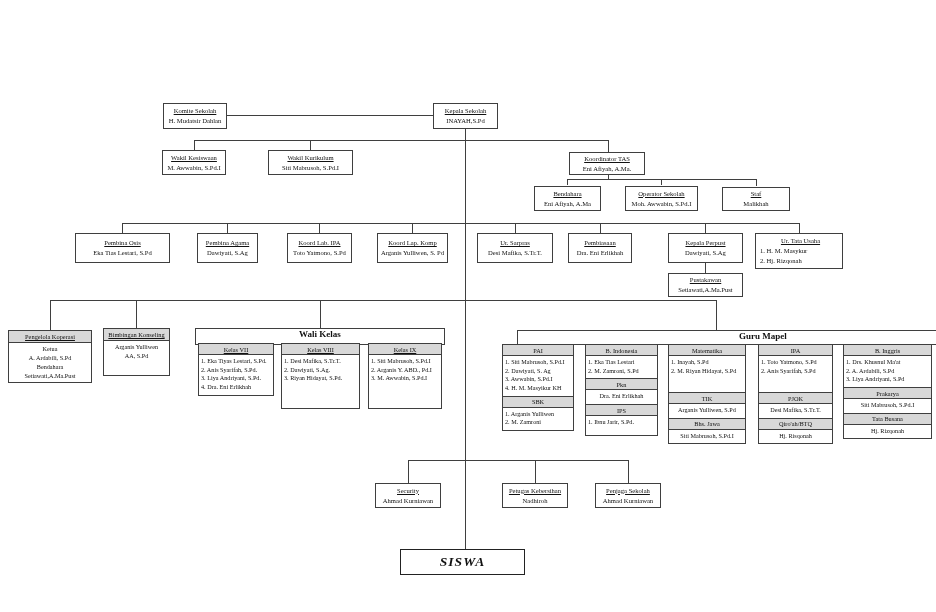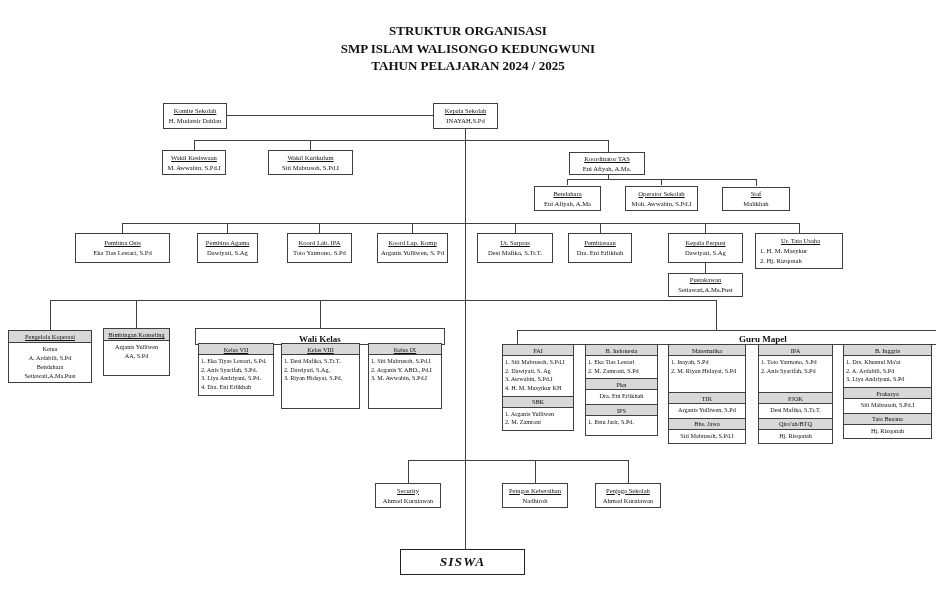--- a/index.html
+++ b/index.html
@@ -17,21 +17,21 @@
   .box.list{align-items:flex-start;text-align:left;padding-left:4px;}
   .box.list .t{align-self:center;}
 
   .grp{position:absolute;background:#fff;border:1px solid #3f3f3f;box-sizing:border-box;
        font-size:6.2px;line-height:1.45;text-align:center;}
   .grp-h{background:#d8d8d8;border-bottom:1px solid #3f3f3f;text-decoration:underline;
          padding:1px 0;font-size:6.4px;}
   .grp-body{padding:2px 1px;}
 
   .bar{position:absolute;background:#fff;border:1px solid #3f3f3f;box-sizing:border-box;
-       text-align:center;font-weight:bold;font-size:9px;display:flex;align-items:flex-end;
+       text-align:center;font-weight:bold;font-size:9px;display:flex;align-items:flex-start;
        justify-content:center;}
 
   .col{position:absolute;box-sizing:border-box;}
   .cell-h{background:#d8d8d8;border:1px solid #3f3f3f;text-align:center;font-size:6.3px;
           padding:1.5px 0;margin-top:-1px;}
   .cell-h.u{text-decoration:underline;}
   .cell-b{background:#fff;border:1px solid #3f3f3f;font-size:6.2px;line-height:1.4;
           padding:2px 2px 3px;margin-top:-1px;min-height:7px;text-align:left;}
   .cell-b .m{padding-left:8px;text-indent:-8px;}
   .cell-b.center{text-align:center;}
@@ -51,25 +51,20 @@
              M465.5,128 V549
              M194,150 V140 H608 V152 M310,140 V150
              M608,172 V179 M567,185 V179 H756 V186 M661,179 V185
              M122,233 V223 H799 V233 M227,223 V233 M319,223 V233 M412,223 V233
              M515,223 V233 M600,223 V233 M705,223 V233
              M705,263 V273
              M50,330 V300 H716 V330 M136,300 V328 M320,300 V328
              M408,483 V460 H628 V483 M535,460 V483" fill="none" stroke="#3f3f3f" stroke-width="1"></path>
   </svg>
 
-  <div class="title">
-    <div>STRUKTUR ORGANISASI</div>
-    <div>SMP ISLAM WALISONGO KEDUNGWUNI</div>
-    <div>TAHUN PELAJARAN 2024 / 2025</div>
-  </div>
 
   <div class="box" style="left:163px;top:103px;width:64px;height:26px;">
     <div class="t">Komite Sekolah</div>
     <div>H. Mudatsir Dahlan</div>
   </div>
   <div class="box" style="left:433px;top:103px;width:65px;height:26px;">
     <div class="t">Kepala Sekolah</div>
     <div>INAYAH,S.Pd</div>
   </div>
 

